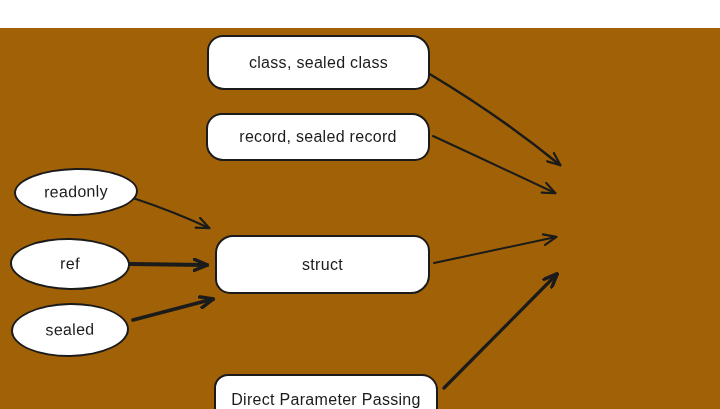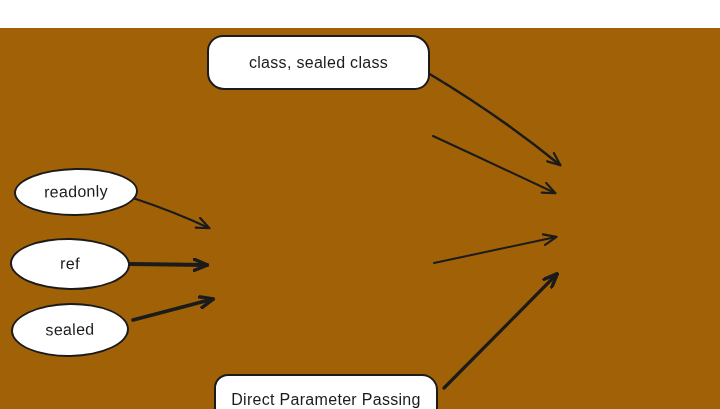--- a/index.html
+++ b/index.html
@@ -72,32 +72,38 @@
 
     <path d="M434,235 L556,209" fill="none" stroke="#1b1b1b" stroke-width="2" stroke-linecap="round" marker-end="url(#head-thin)"></path>
 
     <path d="M444,360 L557,246" fill="none" stroke="#1b1b1b" stroke-width="3.2" stroke-linecap="round" marker-end="url(#head-thick)"></path>
   </svg>
 
   <div class="node box" id="n-class">
     <span>class, sealed class</span>
   </div>
 
+  <div class="node box" id="n-recbox">
+    <span>record, sealed record</span>
+  </div>
 
   <div class="node ellipse" id="n-readonly">
     <span>readonly</span>
   </div>
 
   <div class="node ellipse" id="n-ref">
     <span>ref</span>
   </div>
 
   <div class="node ellipse" id="n-record">
     <span>sealed</span>
   </div>
 
+  <div class="node box" id="n-struct">
+    <span>struct</span>
+  </div>
 
   <div class="node box" id="n-dpp">
     <span>Direct Parameter Passing</span>
   </div>
 
 
 </div>
 
 </body></html>

